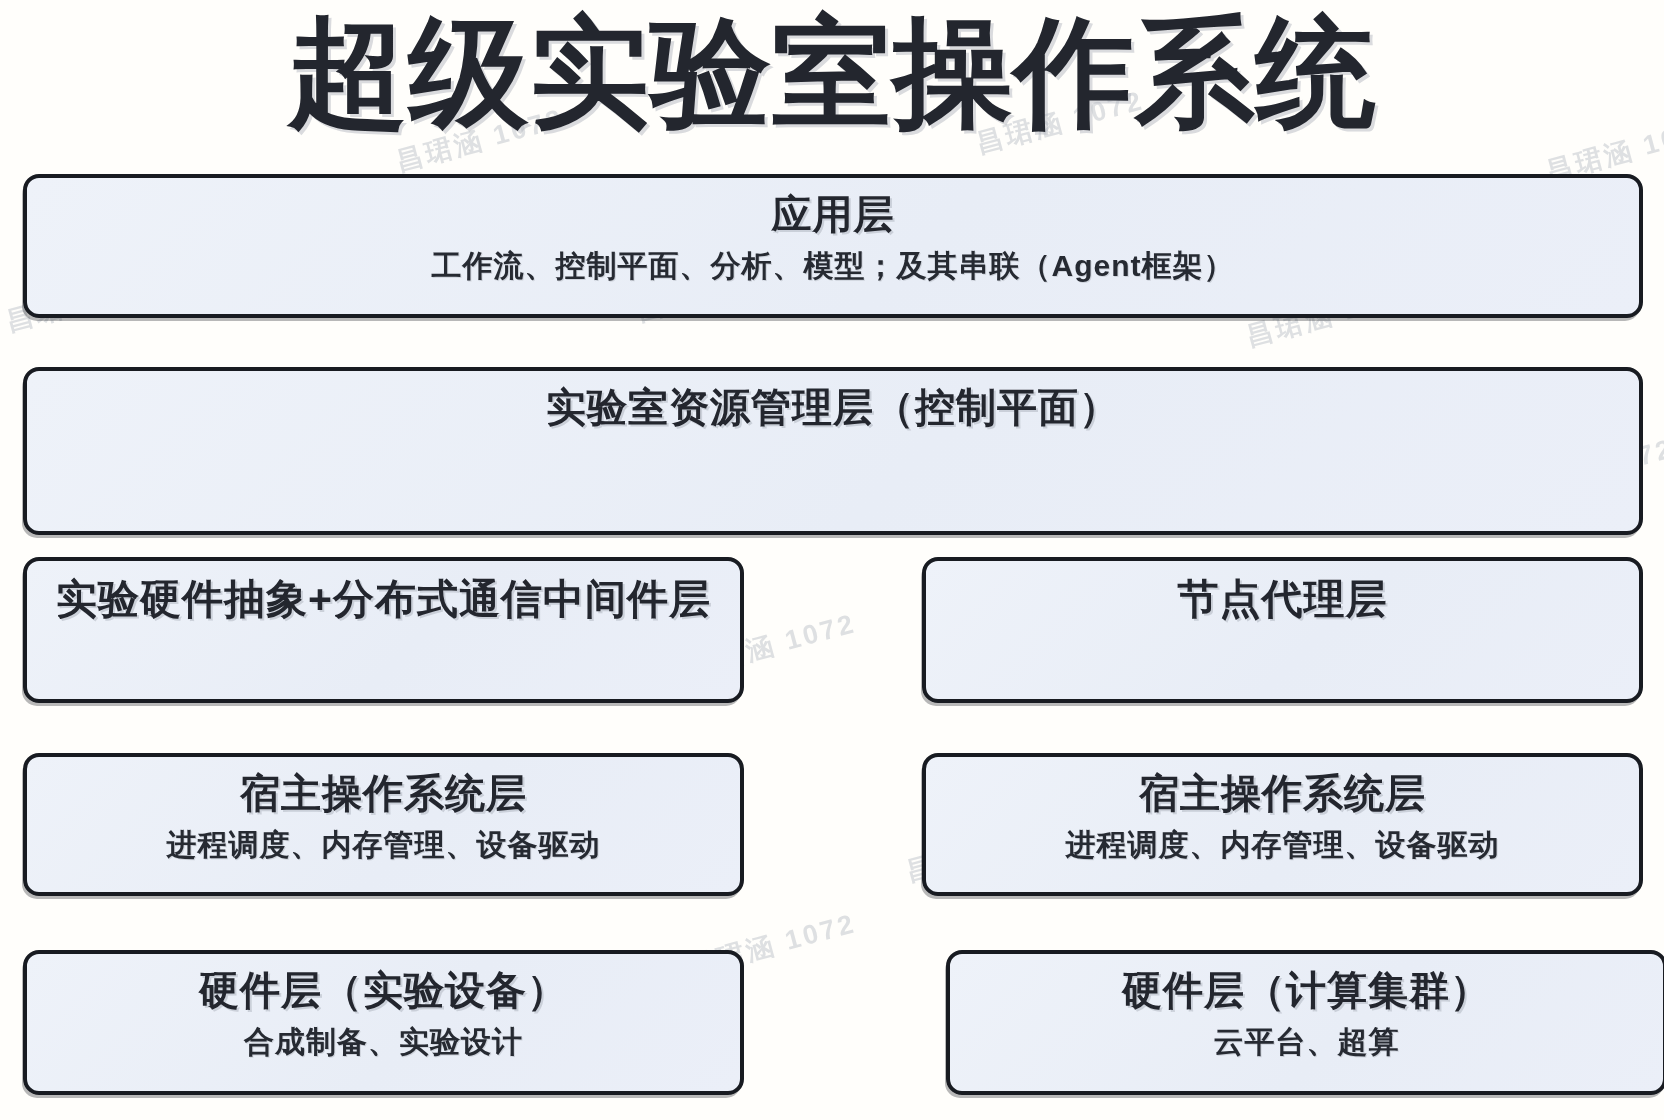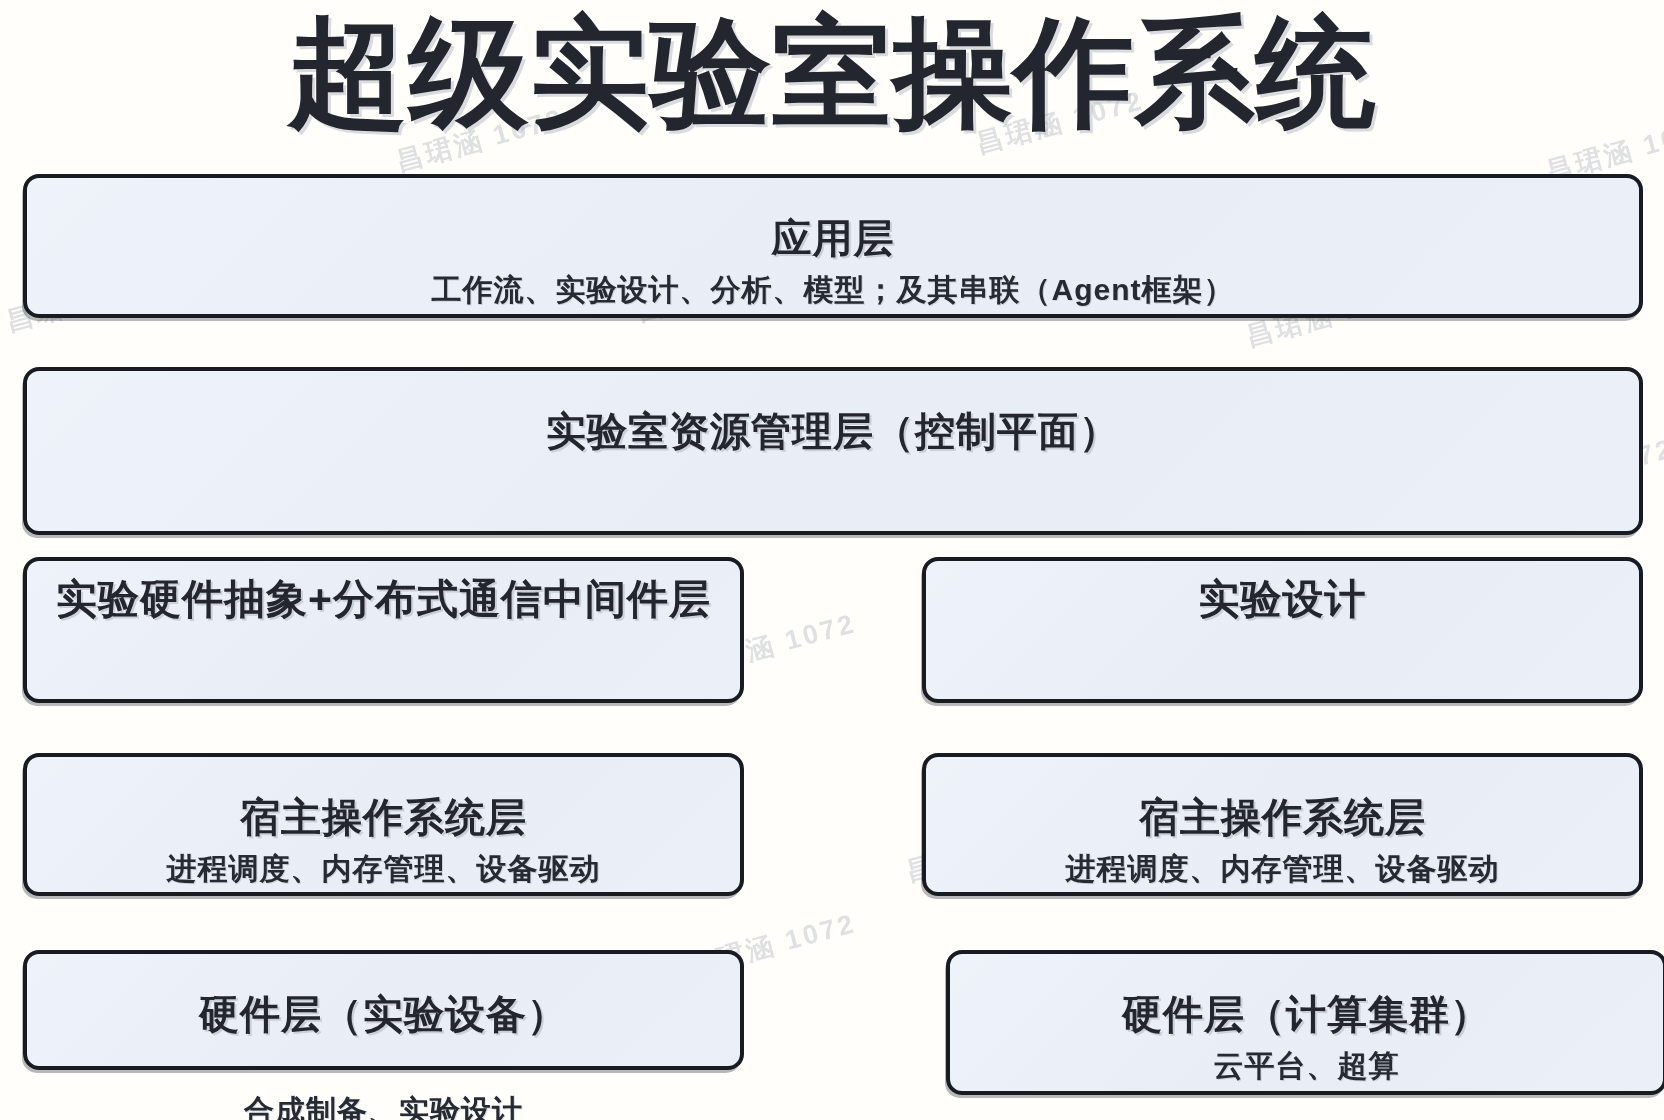--- a/index.html
+++ b/index.html
@@ -56,21 +56,21 @@
     position: absolute;
     box-sizing: border-box;
     background: linear-gradient(135deg, #eef2f9 0%, #e8edf6 55%, #ebeff8 100%);
     border: 4px solid #181b21;
     border-radius: 16px;
     box-shadow: -2px 4px 0 -1px rgba(33, 36, 43, 0.32);
     z-index: 1;
     display: flex;
     flex-direction: column;
     align-items: center;
-    padding-top: 34px;
+    padding-top: 10px;
   }
   .box-title {
     font-size: 40px;
     line-height: 52px;
     font-weight: 900;
     letter-spacing: 1px;
     color: #23262e;
     text-shadow: 2px 2px 0 rgba(172, 177, 187, 0.5);
     white-space: nowrap;
   }
@@ -90,21 +90,21 @@
   .box.single .box-title {
     font-size: 41px;
   }
   
   #box-application        { left: 23px;  top: 174px; width: 1620px; height: 144px; }
   #box-resource           { left: 23px;  top: 367px; width: 1620px; height: 168px; }
   #box-middleware         { left: 23px;  top: 557px; width: 721px;  height: 146px; }
   #box-node-agent         { left: 922px; top: 557px; width: 721px;  height: 146px; }
   #box-host-os-left       { left: 23px;  top: 753px; width: 721px;  height: 143px; }
   #box-host-os-right      { left: 922px; top: 753px; width: 721px;  height: 143px; }
-  #box-hardware-lab       { left: 23px;  top: 950px; width: 721px;  height: 120px; gap: 45px; }
+  #box-hardware-lab       { left: 23px;  top: 950px; width: 721px;  height: 145px; }
   #box-hardware-cluster   { left: 922px; top: 950px; width: 721px;  height: 145px; margin-left: 24px; }
 </style>
 </head>
 <body>
 
 <div class="canvas">
 
   <div class="watermark-layer">
       <span class="watermark" style="left: 480px; top: 140px;">昌珺涵 1072</span>
       <span class="watermark" style="left: 1060px; top: 122px;">昌珺涵 1072</span>
@@ -123,33 +123,33 @@
       <span class="watermark" style="left: 1560px; top: 860px;">昌珺涵 1072</span>
       <span class="watermark" style="left: 150px; top: 980px;">昌珺涵 1072</span>
       <span class="watermark" style="left: 772px; top: 945px;">昌珺涵 1072</span>
       <span class="watermark" style="left: 1340px; top: 990px;">昌珺涵 1072</span>
     </div>
 
   <h1 class="page-title">超级实验室操作系统</h1>
 
   <div class="box" id="box-application">
     <div class="box-title">应用层</div>
-    <div class="box-subtitle">工作流、实验设计、分析、模型；及其串联（Agent框架）</div>
+    <div class="box-subtitle">工作流、控制平面、分析、模型；及其串联（Agent框架）</div>
   </div>
 
   <div class="box" id="box-resource">
     <div class="box-title">实验室资源管理层（控制平面）</div>
   </div>
 
   <div class="box single" id="box-middleware">
     <div class="box-title">实验硬件抽象+分布式通信中间件层</div>
   </div>
 
   <div class="box single" id="box-node-agent">
-    <div class="box-title">实验设计</div>
+    <div class="box-title">节点代理层</div>
   </div>
 
   <div class="box" id="box-host-os-left">
     <div class="box-title">宿主操作系统层</div>
     <div class="box-subtitle">进程调度、内存管理、设备驱动</div>
   </div>
 
   <div class="box" id="box-host-os-right">
     <div class="box-title">宿主操作系统层</div>
     <div class="box-subtitle">进程调度、内存管理、设备驱动</div>

